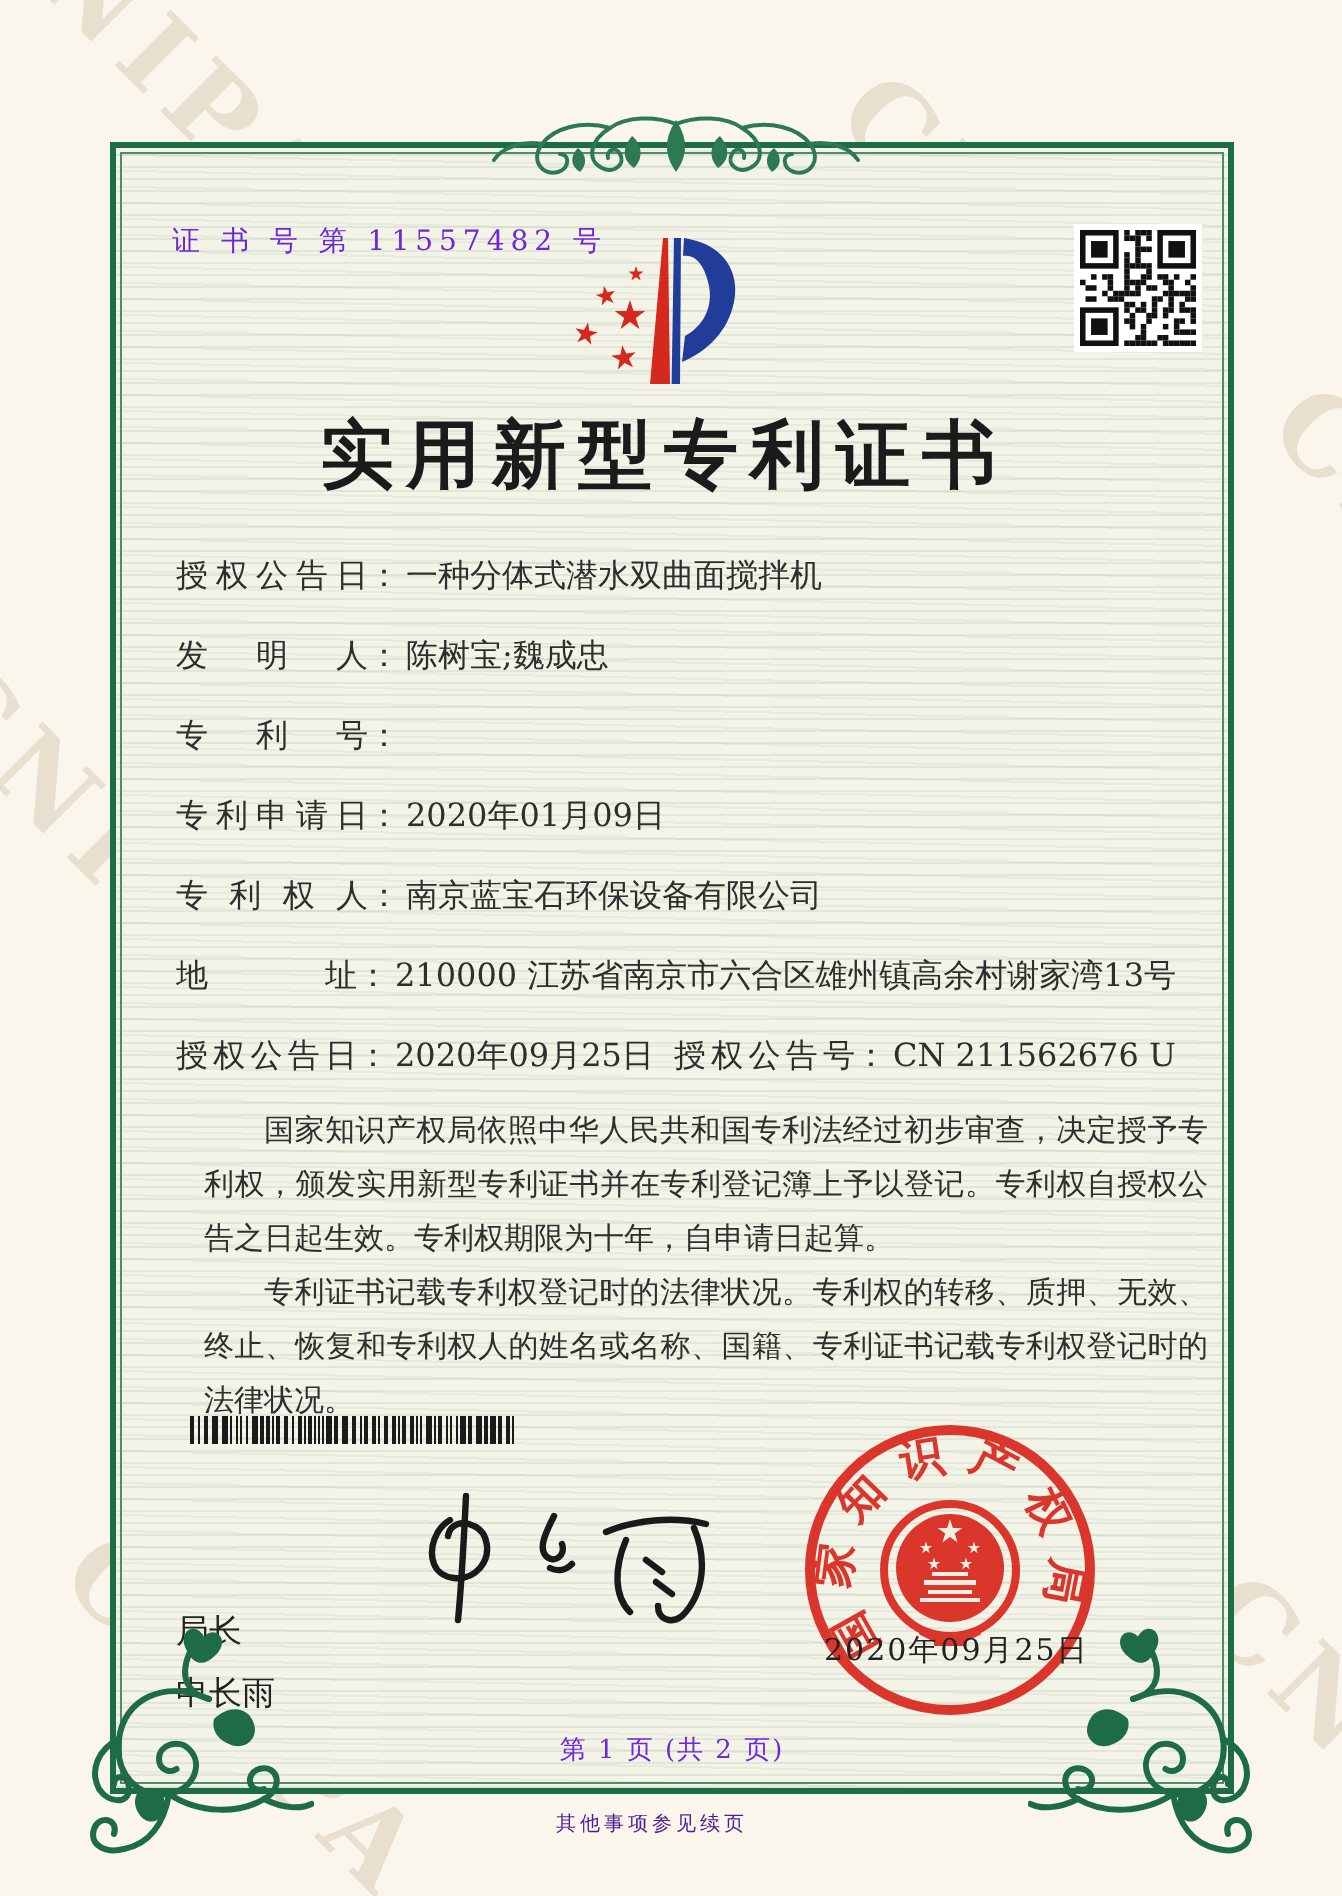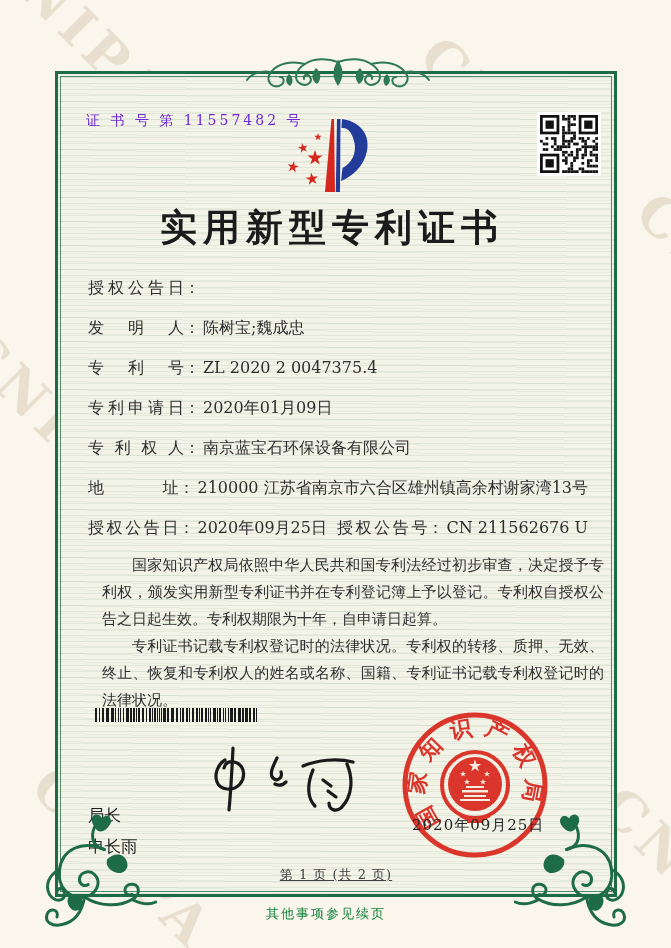--- a/index.html
+++ b/index.html
@@ -30,22 +30,22 @@
   .fvalue{margin-left:3px;}
   .gv1{width:148px;margin-left:3px;}
   .paras{left:102px;top:552px;width:502px;font-size:15px;line-height:27px;color:#2f2f2f;
          text-align:justify;z-index:5;}
   .paras p{margin:0;text-indent:2em;}
   .barcode{left:95px;top:708px;z-index:5;}
   .sigblock{left:88px;top:752px;font-size:16.5px;color:#222;line-height:31px;z-index:5;margin-top:48px;}
   .sig-svg{left:195px;top:740px;z-index:5;}
   .seal{left:400px;top:710px;z-index:4;opacity:0.93;}
   .seal-date{left:412px;top:816px;font-size:15px;letter-spacing:1px;color:#222;z-index:6;white-space:nowrap;}
-  .page-info{left:55px;top:866px;width:562px;text-align:center;font-size:13px;color:#404040;z-index:5;letter-spacing:1px;text-decoration:underline;}
-  .footer-note{left:0;top:905px;width:652px;text-align:center;font-size:13px;color:#15803d;z-index:5;letter-spacing:2px;}
+  .page-info{left:55px;top:866px;width:562px;text-align:center;font-size:13px;color:#6d28d9;z-index:5;letter-spacing:1px;}
+  .footer-note{left:0;top:905px;width:652px;text-align:center;font-size:10px;color:#4c1d95;z-index:5;letter-spacing:2px;}
   .logo{left:280px;top:106px;z-index:5;}
   .qr{left:537px;top:112px;z-index:5;background:#fff;padding:3px;}
   .ornament-top{left:243px;top:56px;z-index:6;}
   .flourish{z-index:6;}
   svg{display:block;}
 </style>
 </head>
 <body>
 
 <div class="page">
@@ -235,30 +235,30 @@
         </g>
       </svg>
   </div>
 
   <div class="abs title">实用新型专利证书</div>
 
   <div class="abs fields">
     <div class="frow">
       <span class="flabel">授权公告日</span>
         <span class="fcolon">：</span>
+      <span class="fvalue">一种分体式潜水双曲面搅拌机</span>
     </div>
     <div class="frow">
       <span class="flabel">发明人</span>
         <span class="fcolon">：</span>
       <span class="fvalue">陈树宝;魏成忠</span>
     </div>
     <div class="frow">
       <span class="flabel">专利号</span>
         <span class="fcolon">：</span>
-      <span class="fvalue">ZL 2020 2 0047375.4</span>
     </div>
     <div class="frow">
       <span class="flabel">专利申请日</span>
         <span class="fcolon">：</span>
       <span class="fvalue">2020年01月09日</span>
     </div>
     <div class="frow">
       <span class="flabel">专利权人</span>
         <span class="fcolon">：</span>
       <span class="fvalue">南京蓝宝石环保设备有限公司</span>

